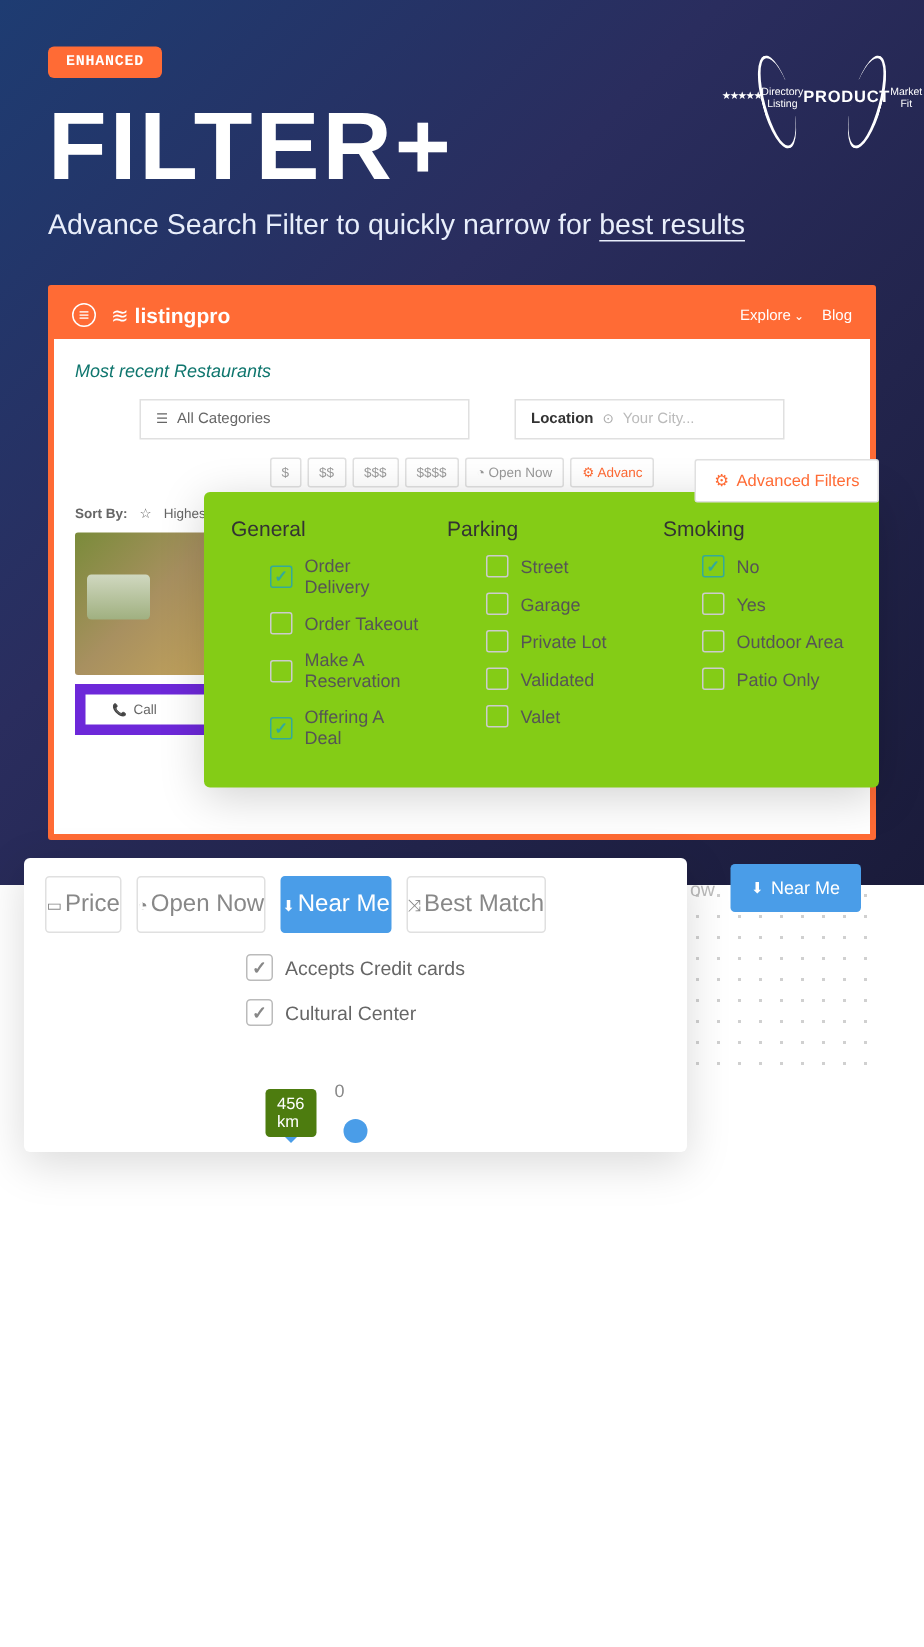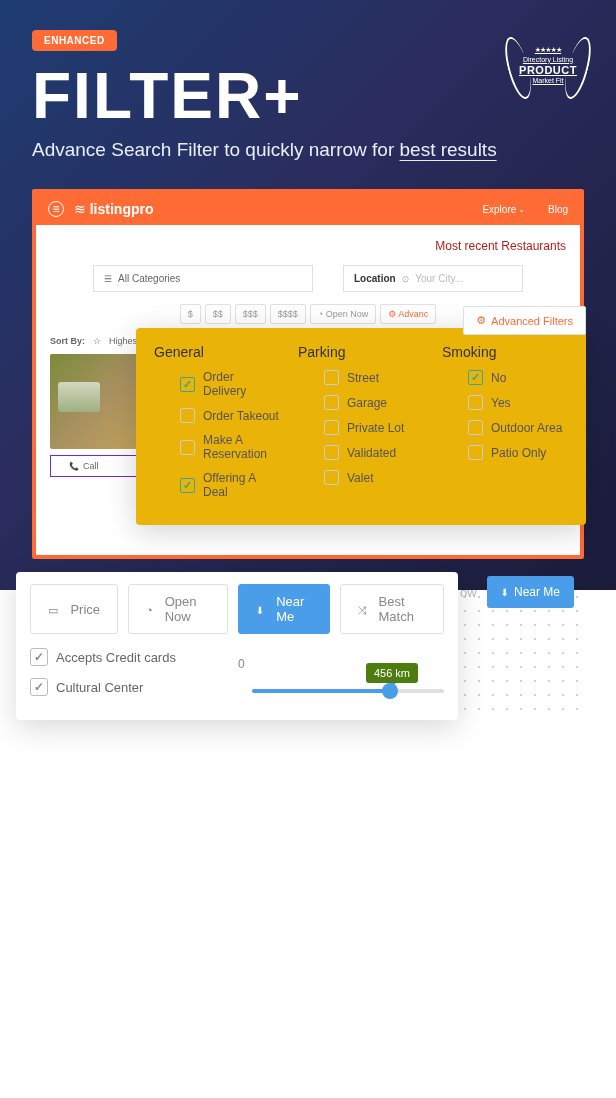--- a/index.html
+++ b/index.html
@@ -1,72 +1,72 @@
 <!DOCTYPE html>
 <html><head>
 <meta charset="utf-8">
 <style>
   * { box-sizing: border-box; margin: 0; padding: 0; }
   body { width: 616px; height: 1098px; font-family: -apple-system, Helvetica, Arial, sans-serif; background: #fff; position: relative; overflow: hidden; }
   .hero { background: linear-gradient(135deg, #1e3c72 0%, #2a2d5e 40%, #1a1b3a 100%); padding: 30px 32px 0; height: 590px; position: relative; }
-  .badge { display: inline-block; background: #ff6b35; color: #fff; font-size: 10px; font-weight: 700; padding: 5px 12px; border-radius: 4px; letter-spacing: .5px; }
-  .laurel { position: absolute; right: 30px; top: 28px; width: 76px; height: 76px; border-radius: 50%; display: flex; flex-direction: column; align-items: center; justify-content: center; color: #fff; font-size: 7px; line-height: 1.2; text-align: center; text-decoration: underline; }
+  .badge { display: inline-block; background: #ff6b35; color: #fff; font-size: 10px; font-weight: 700; padding: 5px 12px; border-radius: 4px; letter-spacing: .5px; font-family: Liberation Mono, monospace; }
+  .laurel { position: absolute; right: 30px; top: 28px; width: 76px; height: 76px; border-radius: 50%; display: flex; flex-direction: row; align-items: center; justify-content: center; color: #fff; font-size: 7px; line-height: 1.2; text-align: center; }
   .laurel:before, .laurel:after { content: ''; position: absolute; width: 18px; height: 60px; border: 2px solid #fff; border-radius: 50%; top: 8px; }
   .laurel:before { left: -2px; border-right: none; transform: rotate(-15deg); }
   .laurel:after { right: -2px; border-left: none; transform: rotate(15deg); }
   .laurel .stars { font-size: 7px; letter-spacing: -1px; margin-bottom: 1px; }
   .laurel .big { font-size: 11px; font-weight: 800; letter-spacing: .5px; }
   h1 { color: #fff; font-size: 64px; font-weight: 900; letter-spacing: 2px; margin: 8px 0 6px; }
   .subtitle { color: #e8eefb; font-size: 19px; font-weight: 500; margin-bottom: 28px; }
   .subtitle u { text-decoration: underline; text-underline-offset: 4px; }
   .app-frame { background: #fff; border: 4px solid #ff6b35; border-radius: 2px; height: 370px; position: relative; overflow: hidden; }
   .topbar { background: #ff6b35; height: 32px; display: flex; align-items: center; padding: 0 12px; color: #fff; font-size: 10px; }
   .menu-icon { width: 16px; height: 16px; border: 1.5px solid #fff; border-radius: 50%; display: flex; align-items: center; justify-content: center; margin-right: 10px; }
   .menu-icon:before { content: '≡'; font-size: 12px; line-height: 1; }
   .logo { display: flex; align-items: center; gap: 4px; }
   .logo-icon { font-size: 14px; }
   .logo-text { font-size: 14px; font-weight: 700; }
   .topbar-right { margin-left: auto; display: flex; gap: 12px; }
-  .topbar-right span { display: flex; align-items: center; gap: 2px; margin-left: 11px; }
+  .topbar-right span { display: flex; align-items: center; gap: 2px; }
   .caret:after { content: '⌄'; font-size: 8px; }
   .app-body { padding: 14px; position: relative; }
-  .app-title { text-align: right; color: #b91c1c; font-size: 12px; margin-bottom: 12px; }
+  .app-title { text-align: left; color: #0f766e; font-size: 12px; margin-bottom: 12px; font-style: italic; }
   .search-row { display: flex; gap: 30px; justify-content: center; margin-bottom: 12px; }
   .input-box { border: 1px solid #e0e0e0; padding: 7px 10px; font-size: 10px; color: #666; display: flex; align-items: center; gap: 6px; }
   .input-box .list-icon:before { content: '☰'; font-size: 9px; }
   .input-box .loc-icon:before { content: '⊙'; font-size: 9px; color: #aaa; }
   .filter-row { display: flex; gap: 4px; justify-content: center; font-size: 9px; color: #999; }
   .pill { border: 1px solid #e0e0e0; padding: 4px 7px; border-radius: 2px; }
   .pill.orange { color: #ff6b35; }
   .sort-row { display: flex; align-items: center; gap: 8px; font-size: 9px; color: #666; padding: 12px 0 8px; }
   .sort-row .star:before { content: '☆'; }
   .card-img { width: 95px; height: 95px; background: linear-gradient(135deg, #7a8b3a 0%, #a89060 50%, #c4a45a 100%); border-radius: 2px; position: relative; }
   .card-img:after { content: ''; position: absolute; left: 8px; top: 28px; width: 42px; height: 30px; background: linear-gradient(#d0d8c0, #a0b080); border-radius: 3px; }
-  .call-btn { border: 1px solid #6d28d9; padding: 5px 18px; font-size: 9px; color: #666; display: flex; align-items: center; gap: 4px; margin-top: 6px; }
+  .call-btn { border: 7px solid #6d28d9; padding: 5px 18px; font-size: 9px; color: #666; display: flex; align-items: center; gap: 4px; margin-top: 6px; }
   .call-btn:before { content: '📞'; font-size: 8px; filter: grayscale(1); }
   .small-btn { border:1px solid #e0e0e0;padding:5px 10px;font-size:9px;color:#aaa;display:flex;align-items:center;gap:4px; }
-  .adv-panel { position: absolute; top: 328px; right: 30px; width: 450px; background: #eab308; box-shadow: 0 6px 30px rgba(0,0,0,.18); border-radius: 4px; padding: 16px 18px; z-index: 5; }
+  .adv-panel { position: absolute; top: 328px; right: 30px; width: 450px; background: #84cc16; box-shadow: 0 6px 30px rgba(0,0,0,.18); border-radius: 4px; padding: 16px 18px; z-index: 5; }
   .adv-header { position: absolute; top: -22px; right: 0; background: #fff; border: 1px solid #e0e0e0; padding: 7px 12px; font-size: 11px; color: #ff6b35; display: flex; align-items: center; gap: 5px; border-radius: 2px; }
   .adv-header:before { content: '⚙'; font-size: 11px; }
   .adv-cols { display: flex; gap: 18px; }
   .adv-col { flex: 1; }
   .adv-col h4 { font-size: 14px; color: #333; font-weight: 400; margin-bottom: 10px; }
   .adv-opt { display: flex; align-items: center; gap: 8px; font-size: 12px; color: #555; margin-bottom: 10px; margin-left: 26px; }
   .ck { width: 15px; height: 15px; border: 1.5px solid #ccc; border-radius: 2px; flex-shrink: 0; }
   .ck.on { border-color: #3a9; display: flex; align-items: center; justify-content: center; }
   .ck.on:before { content: '✓'; color: #3a9; font-size: 11px; font-weight: bold; }
   .filter-bar { position: absolute; top: 572px; left: 16px; background: #fff; box-shadow: 0 8px 30px rgba(0,0,0,.15); border-radius: 4px; padding: 12px 14px; z-index: 6; width: 442px; }
   .fb-row { display: flex; gap: 10px; margin-bottom: 14px; }
-  .fb-btn { border: 1px solid #e0e0e0; border-radius: 3px; padding: 9px 17px; font-size: 13px; color: #888; display: flex; align-items: center; gap: 12px; }
+  .fb-btn { border: 1px solid #e0e0e0; border-radius: 3px; padding: 9px 0; font-size: 16px; color: #888; display: flex; align-items: center; gap: 2px; }
   .fb-btn.active { background: #4a9de8; color: #fff; border-color: #4a9de8; }
   .fb-btn .i-price:before { content: '▭'; font-size: 11px; }
   .fb-btn .i-clock:before { content: '◔'; font-size: 11px; }
   .fb-btn .i-pin:before { content: '⬇'; font-size: 10px; }
   .fb-btn .i-shuffle:before { content: '⤨'; font-size: 11px; }
-  .fb-bottom { display: flex; gap: 30px; align-items: center; }
+  .fb-bottom { display: flex; gap: 30px; align-items: center; flex-direction: column; }
   .fb-checks { flex: 1; }
   .fb-check { display: flex; align-items: center; gap: 8px; font-size: 13px; color: #666; margin-bottom: 12px; }
   .fb-ck { width: 18px; height: 18px; border: 1.5px solid #bbb; border-radius: 3px; display: flex; align-items: center; justify-content: center; }
   .fb-ck:before { content: '✓'; color: #888; font-size: 12px; font-weight: bold; }
   .slider-wrap { flex: 1; position: relative; padding-top: 26px; }
   .slider-val { position: absolute; top: 0; right: 26px; background: #4d7c0f; color: #fff; font-size: 11px; padding: 4px 8px; border-radius: 3px; }
   .slider-val:after { content: ''; position: absolute; bottom: -4px; left: 50%; margin-left: -4px; border: 4px solid transparent; border-top-color: #4a9de8; border-bottom: none; }
   .slider-track { height: 4px; background: #e0e0e0; border-radius: 2px; position: relative; }
   .slider-track:before { content: ''; position: absolute; left: 0; width: 72%; height: 100%; background: #4a9de8; border-radius: 2px; }
   .slider-thumb { position: absolute; left: 72%; top: -6px; width: 16px; height: 16px; background: #4a9de8; border-radius: 50%; margin-left: -8px; }

